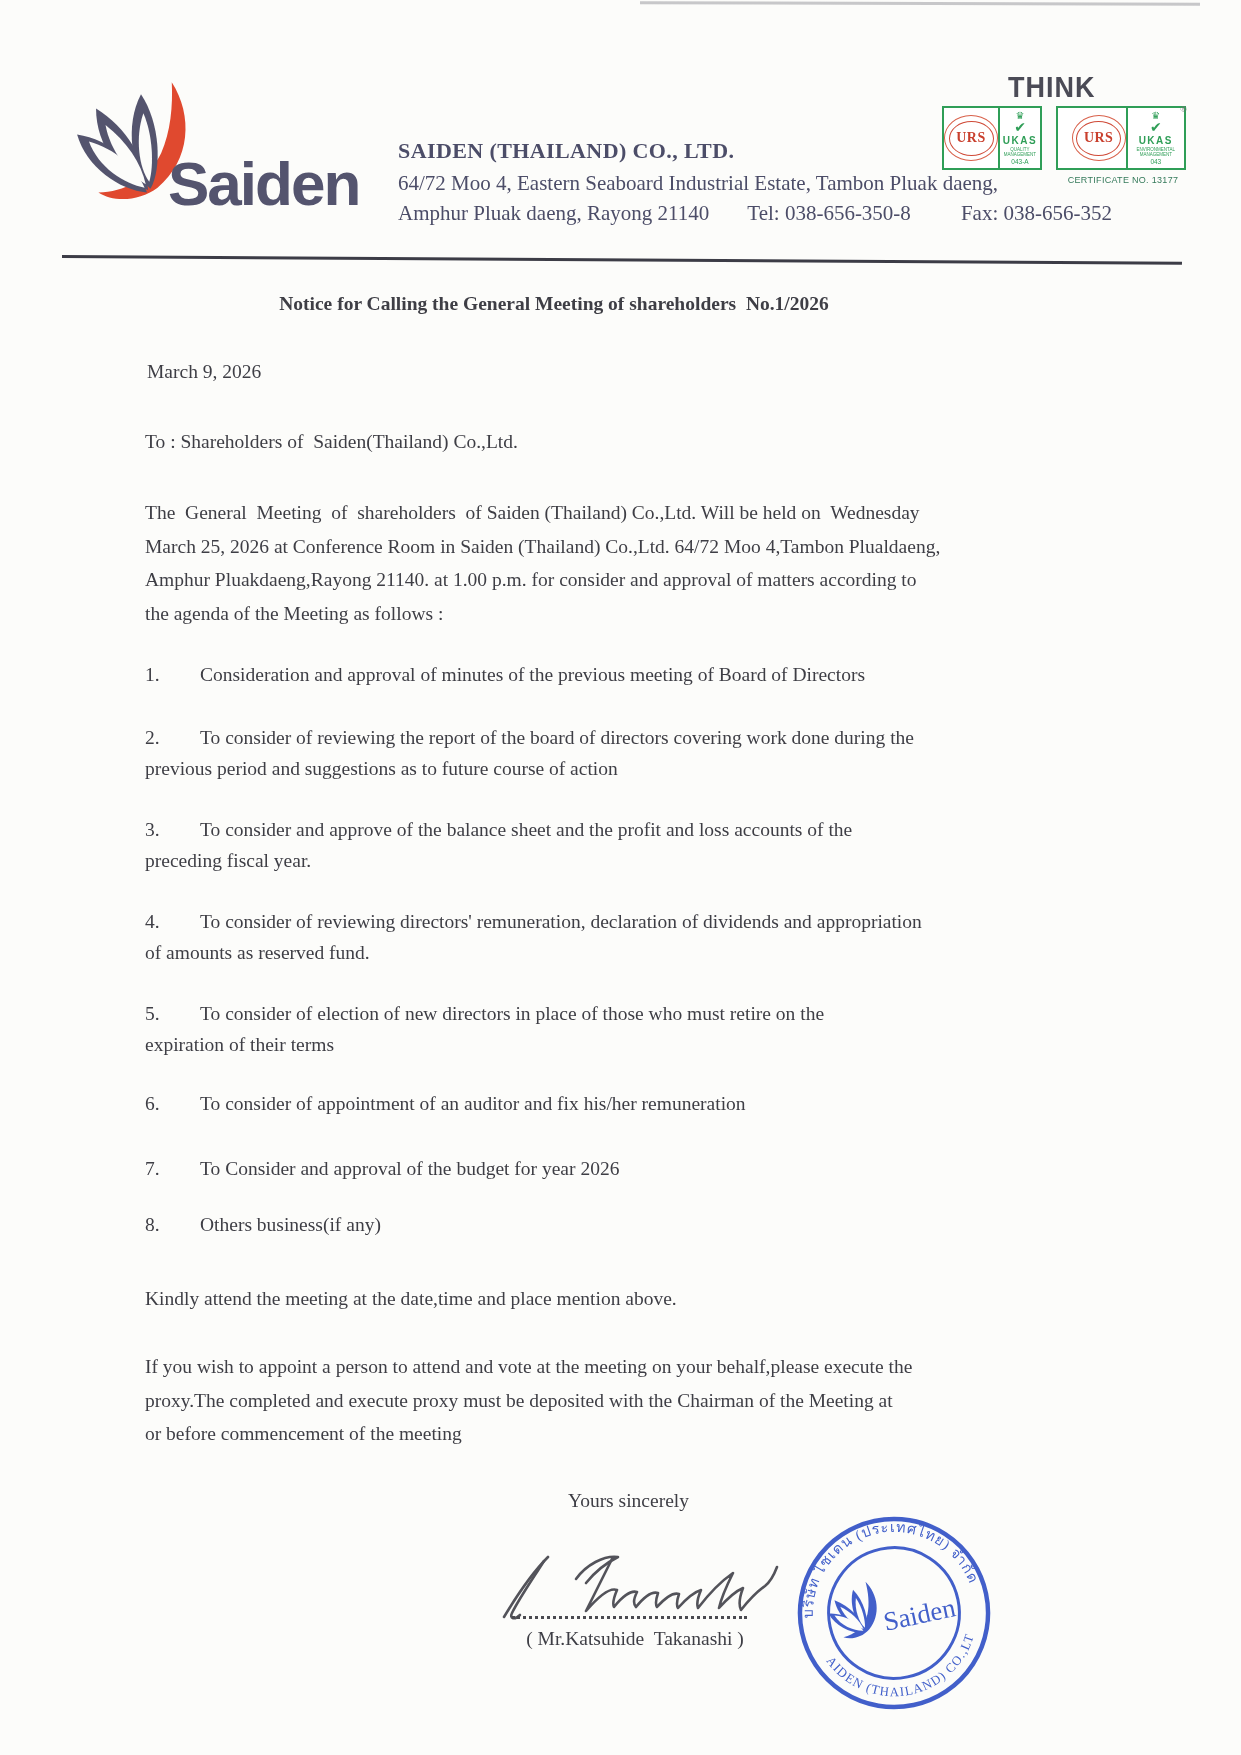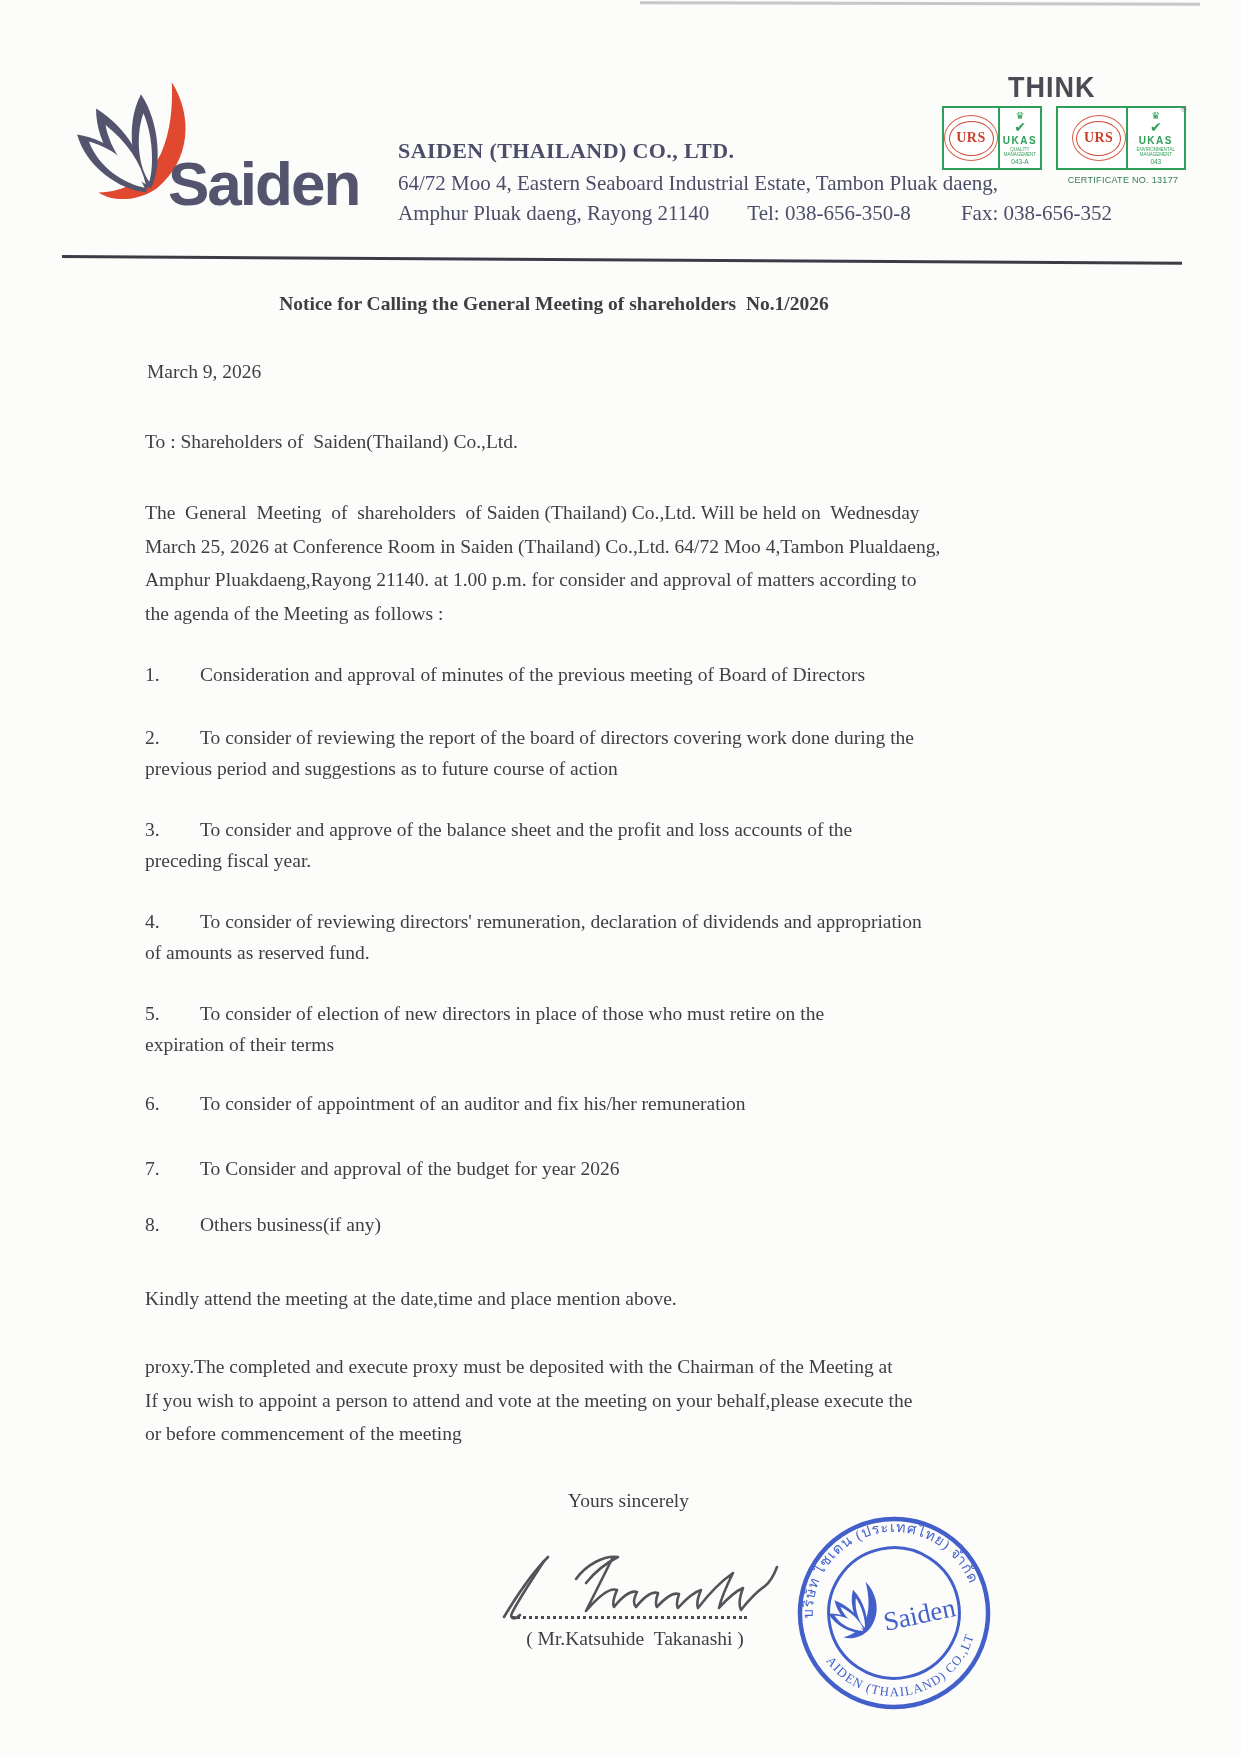--- a/index.html
+++ b/index.html
@@ -173,22 +173,22 @@
     <div class="aline"><span class="anum">7.</span><span>To Consider and approval of the budget for year 2026</span></div>
   </div>
 
   <div class="abs agenda-item" style="top:1210px;">
     <div class="aline"><span class="anum">8.</span><span>Others business(if any)</span></div>
   </div>
 
   <div class="abs line kindly">Kindly attend the meeting at the date,time and place mention above.</div>
 
   <div class="abs proxy">
+    <div class="line">If you wish to appoint a person to attend and vote at the meeting on your behalf,please execute the</div>
     <div class="line">proxy.The completed and execute proxy must be deposited with the Chairman of the Meeting at</div>
-    <div class="line">If you wish to appoint a person to attend and vote at the meeting on your behalf,please execute the</div>
     <div class="line">or before commencement of the meeting</div>
   </div>
 
   <div class="abs line yours">Yours sincerely</div>
 
   <div class="abs sig-svg">
     <svg width="300" height="90" viewBox="0 0 300 90">
       <g stroke="#53535a" stroke-width="2.6" fill="none" stroke-linecap="round" stroke-linejoin="round">
         <path d="M14,72 C26,52 44,26 58,12"></path>
         <path d="M54,16 C44,32 30,52 22,68 C19,74 25,75 30,70"></path>

